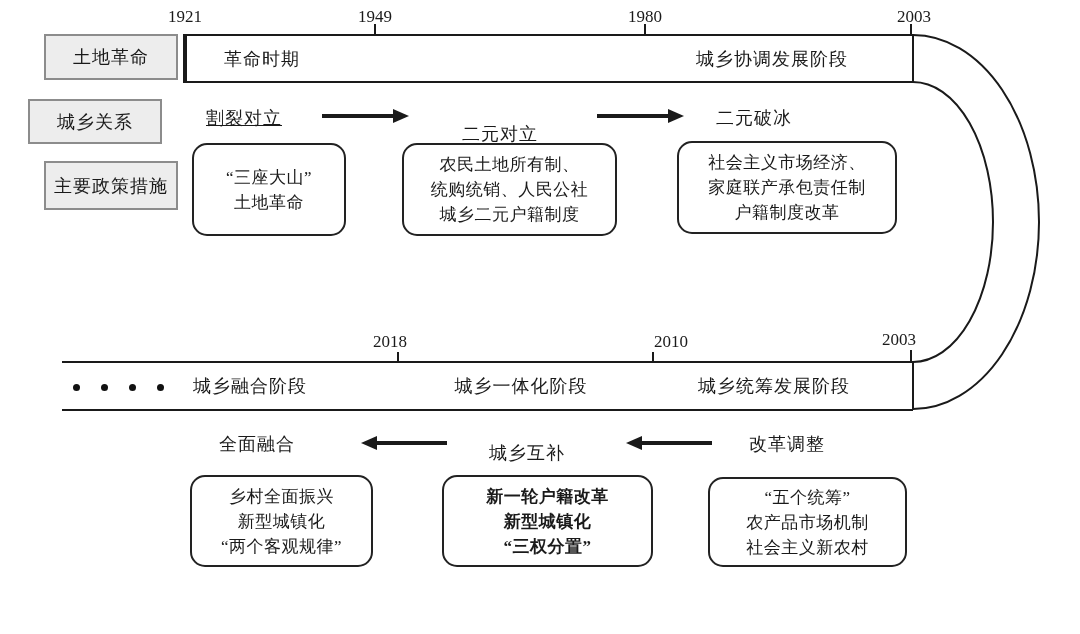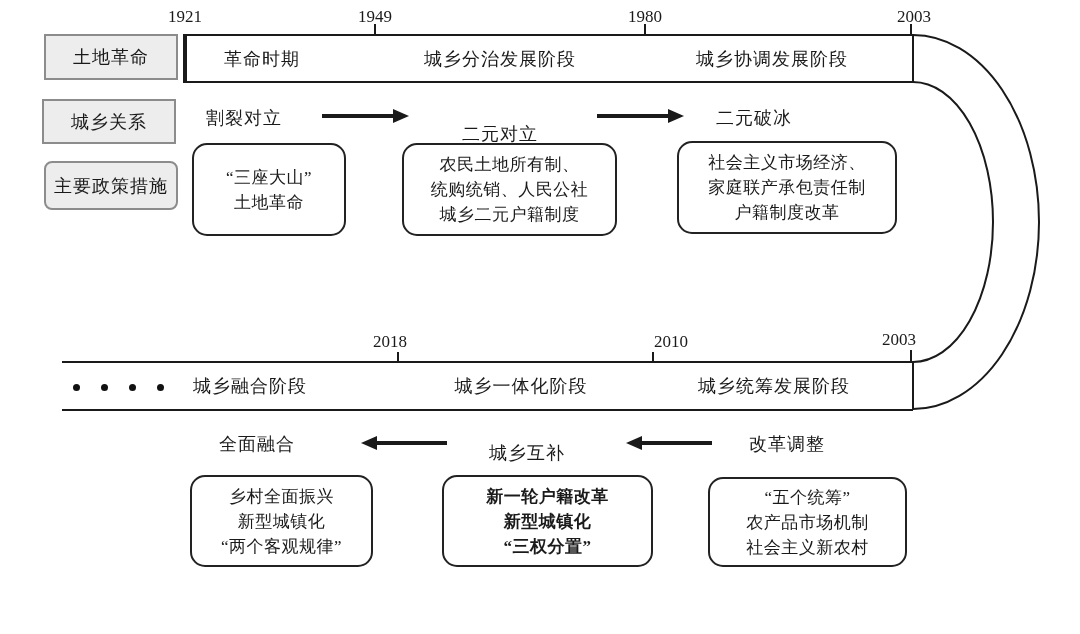--- a/index.html
+++ b/index.html
@@ -71,37 +71,36 @@
     </g>
     <g>
       <line x1="712" y1="443" x2="642" y2="443" stroke="#1a1a1a" stroke-width="4"></line>
       <polygon points="642,436 626,443 642,450" fill="#1a1a1a"></polygon>
     </g>
   </svg>
 
   <div class="abs rowlabel" style="left:44px;top:34px;height:46px;">
     <span>土地革命</span>
   </div>
-  <div class="abs rowlabel" style="left:42px;top:99px;height:45px;">
+  <div class="abs rowlabel" style="left:28px;top:99px;height:45px;">
     <span>城乡关系</span>
   </div>
-  <div class="abs rowlabel" style="left:44px;top:161px;height:49px;border-radius:8px;">
+  <div class="abs rowlabel" style="left:44px;top:161px;height:49px;">
     <span>主要政策措施</span>
   </div>
 
   <div class="abs cx year" style="left:185px;top:8px;">1921</div>
   <div class="abs cx year" style="left:375px;top:8px;">1949</div>
   <div class="abs cx year" style="left:645px;top:8px;">1980</div>
   <div class="abs cx year" style="left:914px;top:8px;">2003</div>
 
   <div class="abs cx stage-text" style="left:262px;top:49px;">革命时期</div>
-  <div class="abs cx stage-text" style="left:500px;top:49px;">城乡分治发展阶段</div>
   <div class="abs cx stage-text" style="left:772px;top:49px;">城乡协调发展阶段</div>
 
-  <div class="abs cx rel-text" style="left:244px;top:108px;">割裂对立</div>
+  <div class="abs cx rel-text" style="left:244px;top:108px;text-decoration:underline;">割裂对立</div>
   <div class="abs cx rel-text" style="left:500px;top:124px;">二元对立</div>
   <div class="abs cx rel-text" style="left:754px;top:108px;">二元破冰</div>
 
   <div class="abs pbox" style="left:192px;top:143px;width:154px;height:93px;">“三座大山”
 土地革命</div>
   <div class="abs pbox" style="left:677px;top:141px;width:220px;height:93px;">社会主义市场经济、
 家庭联产承包责任制
 户籍制度改革</div>
   <div class="abs pbox" style="left:402px;top:143px;width:215px;height:93px;">农民土地所有制、
 统购统销、人民公社

